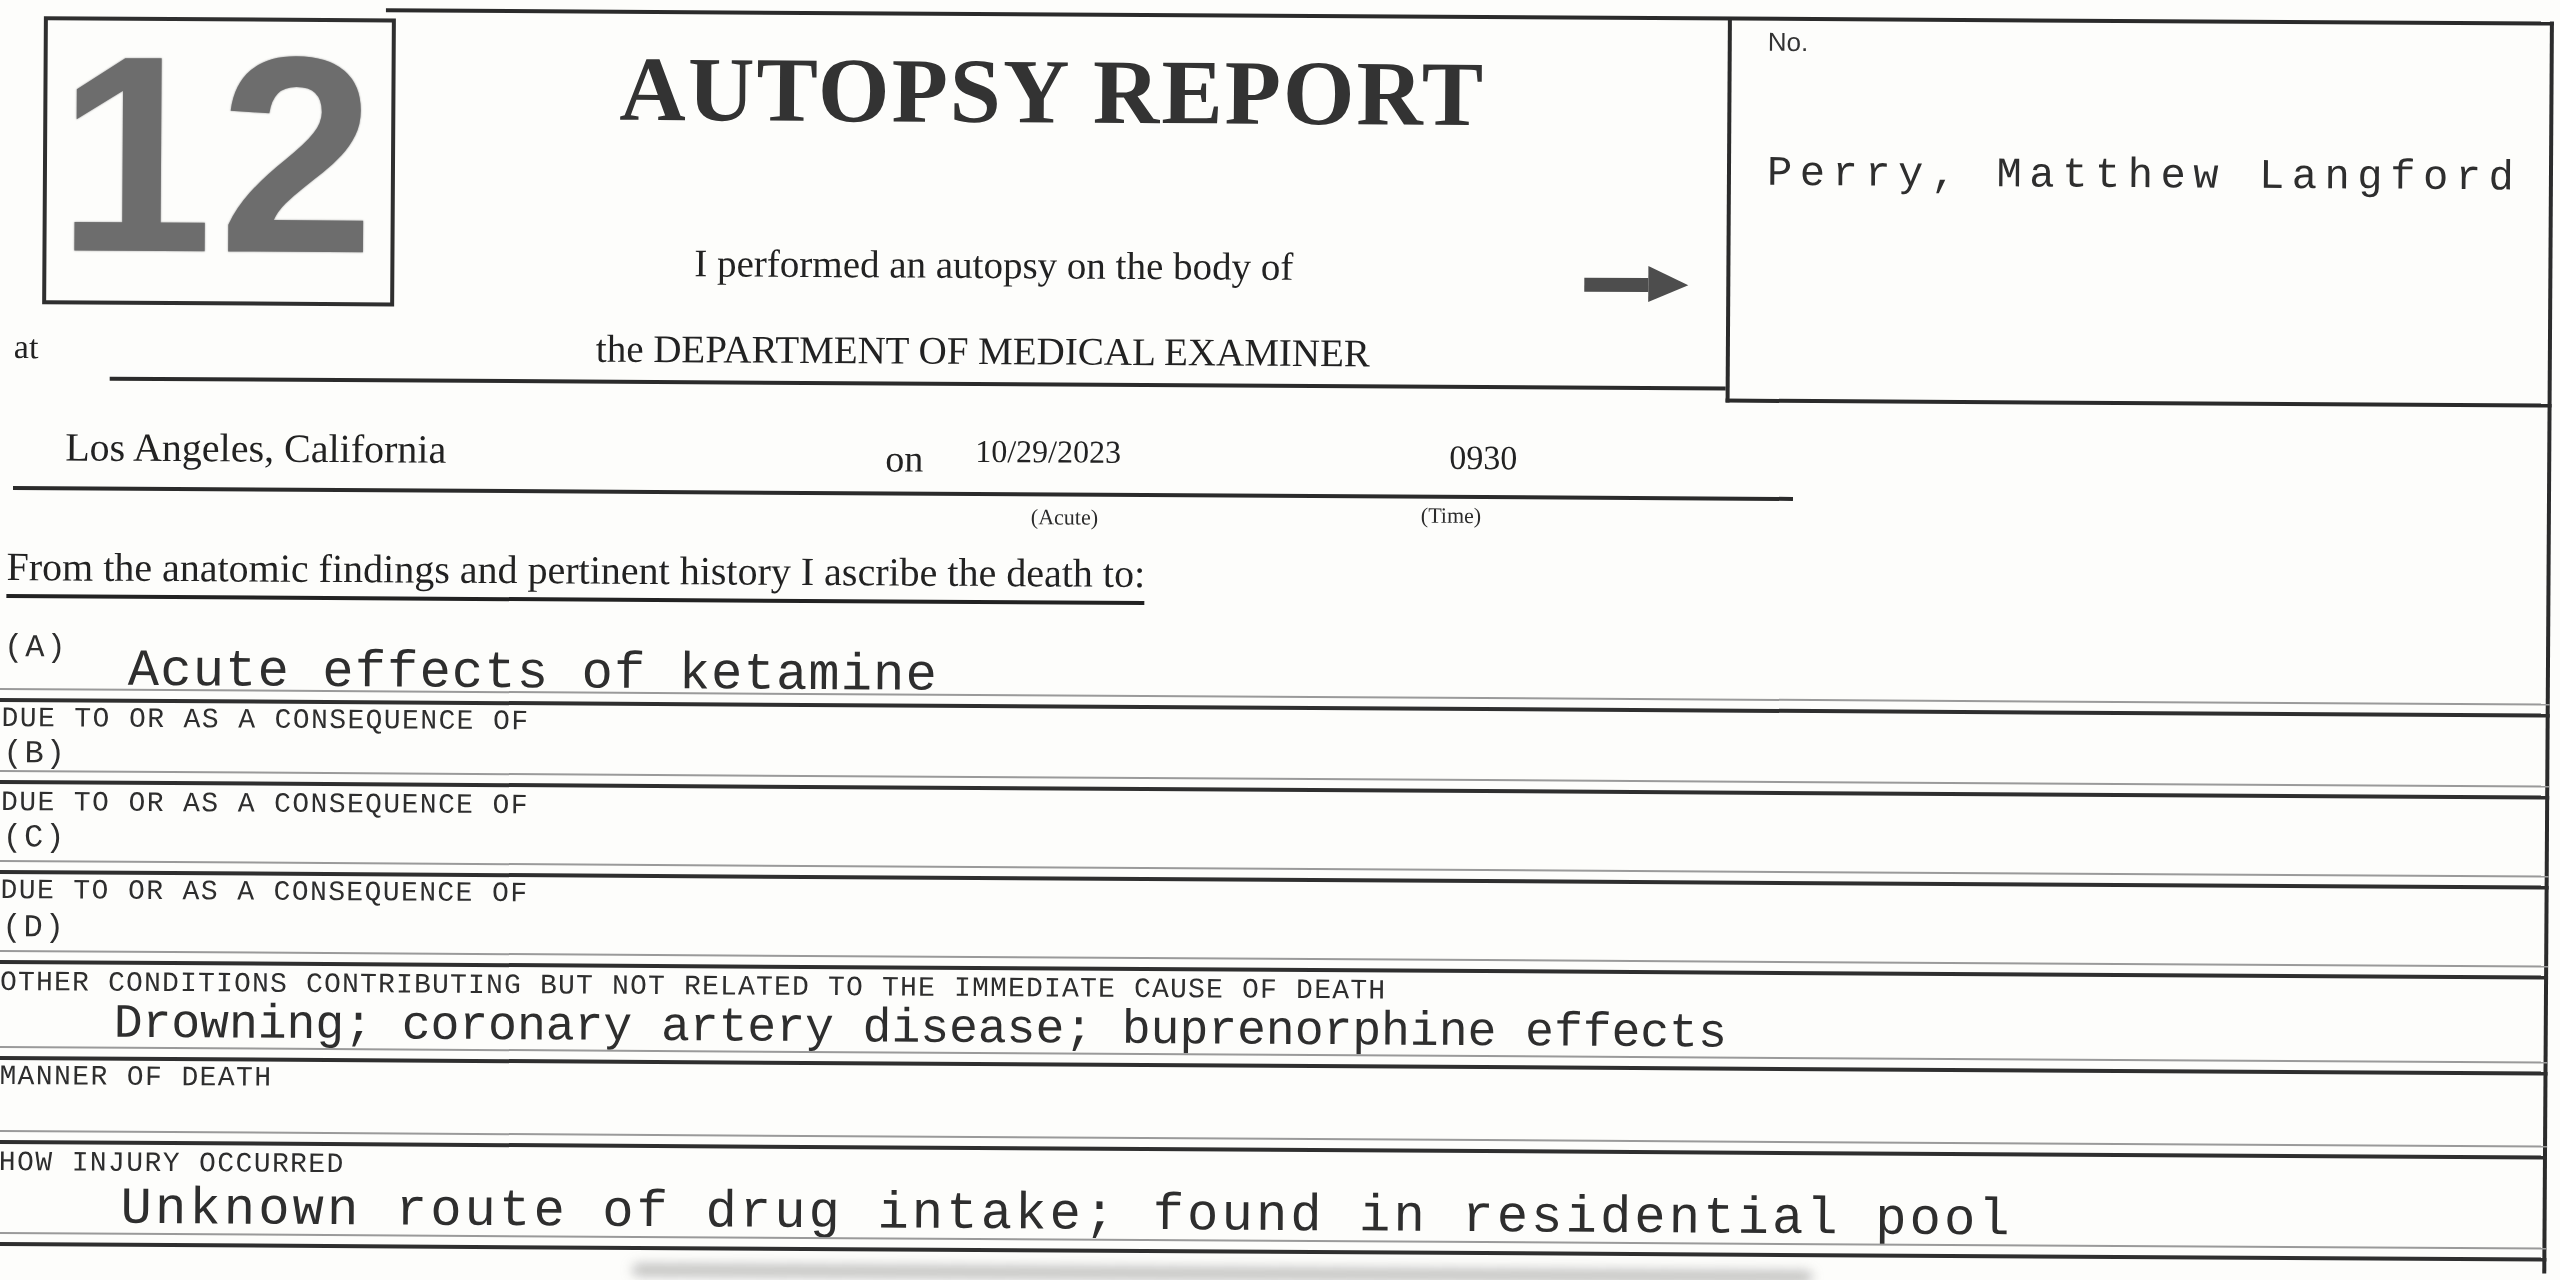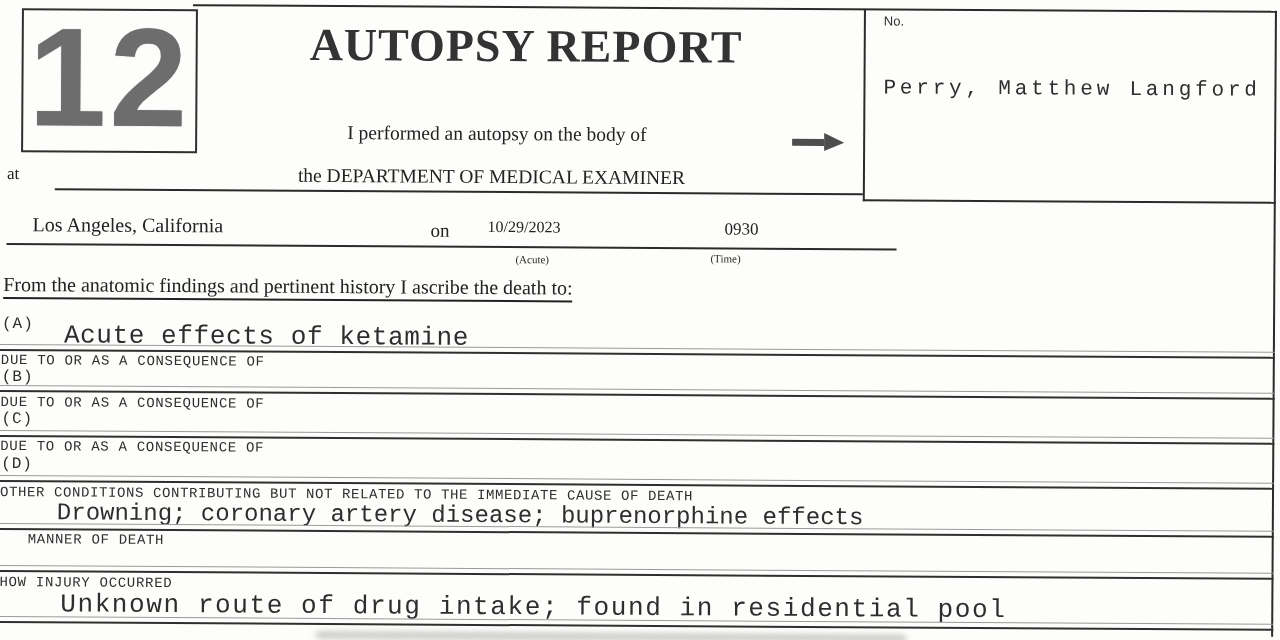--- a/index.html
+++ b/index.html
@@ -69,21 +69,21 @@
     left: 884px; top: 8px;
     font-family: "Liberation Sans", sans-serif;
     font-size: 13px; color: #333;
   }
   .mono { font-family: "Liberation Mono", "DejaVu Sans Mono", monospace; color: #2e2e2e; }
   .case-no { left: 911px; top: 11px; font-size: 21px; letter-spacing: 1.2px; }
   .decedent { left: 884px; top: 71px; font-size: 21px; letter-spacing: 3.8px; }
 
   
   .location { left: 34px; top: 213px; font-size: 20px; }
-  .on-label { left: 432px; top: 217px; font-size: 19px; }
+  .on-label { left: 444px; top: 217px; font-size: 19px; }
   .date-val { left: 489px; top: 215px; font-size: 16px; }
   .time-val { left: 726px; top: 215px; font-size: 17px; }
   .cap { font-size: 11px; color: #2b2b2b; }
   .date-cap { left: 517px; top: 250px; }
   .time-cap { left: 712px; top: 248px; }
 
   
   .findings-heading {
     left: 5px; top: 273px;
     font-size: 20px;
@@ -104,21 +104,21 @@
   .rule-2  { top: 385px; }
   .due-2   { left: 3px; top: 394px; }
   .label-c { left: 4px; top: 410px; }
   .rule-3  { top: 430px; }
   .due-3   { left: 3px; top: 438px; }
   .label-d { left: 4px; top: 455px; }
   .rule-4  { top: 475px; }
   .other-label { left: 3px; top: 484px; letter-spacing: 0.6px; }
   .other-value { left: 60px; top: 499px; }
   .rule-5  { top: 523px; }
-  .manner-label { left: 3px; top: 531px; margin-left: 28px; }
+  .manner-label { left: 3px; top: 531px; }
   .manner-value { left: 62px; top: 545px; letter-spacing: 0.4px; }
   .rule-6  { top: 565px; }
   .how-label { left: 3px; top: 574px; }
   .how-value { left: 64px; top: 589px; font-size: 26px; letter-spacing: 1.6px; }
   .rule-7  { top: 616px; }
 
   .smudge {
     position: absolute;
     left: 320px; top: 630px;
     width: 590px; height: 6px;

